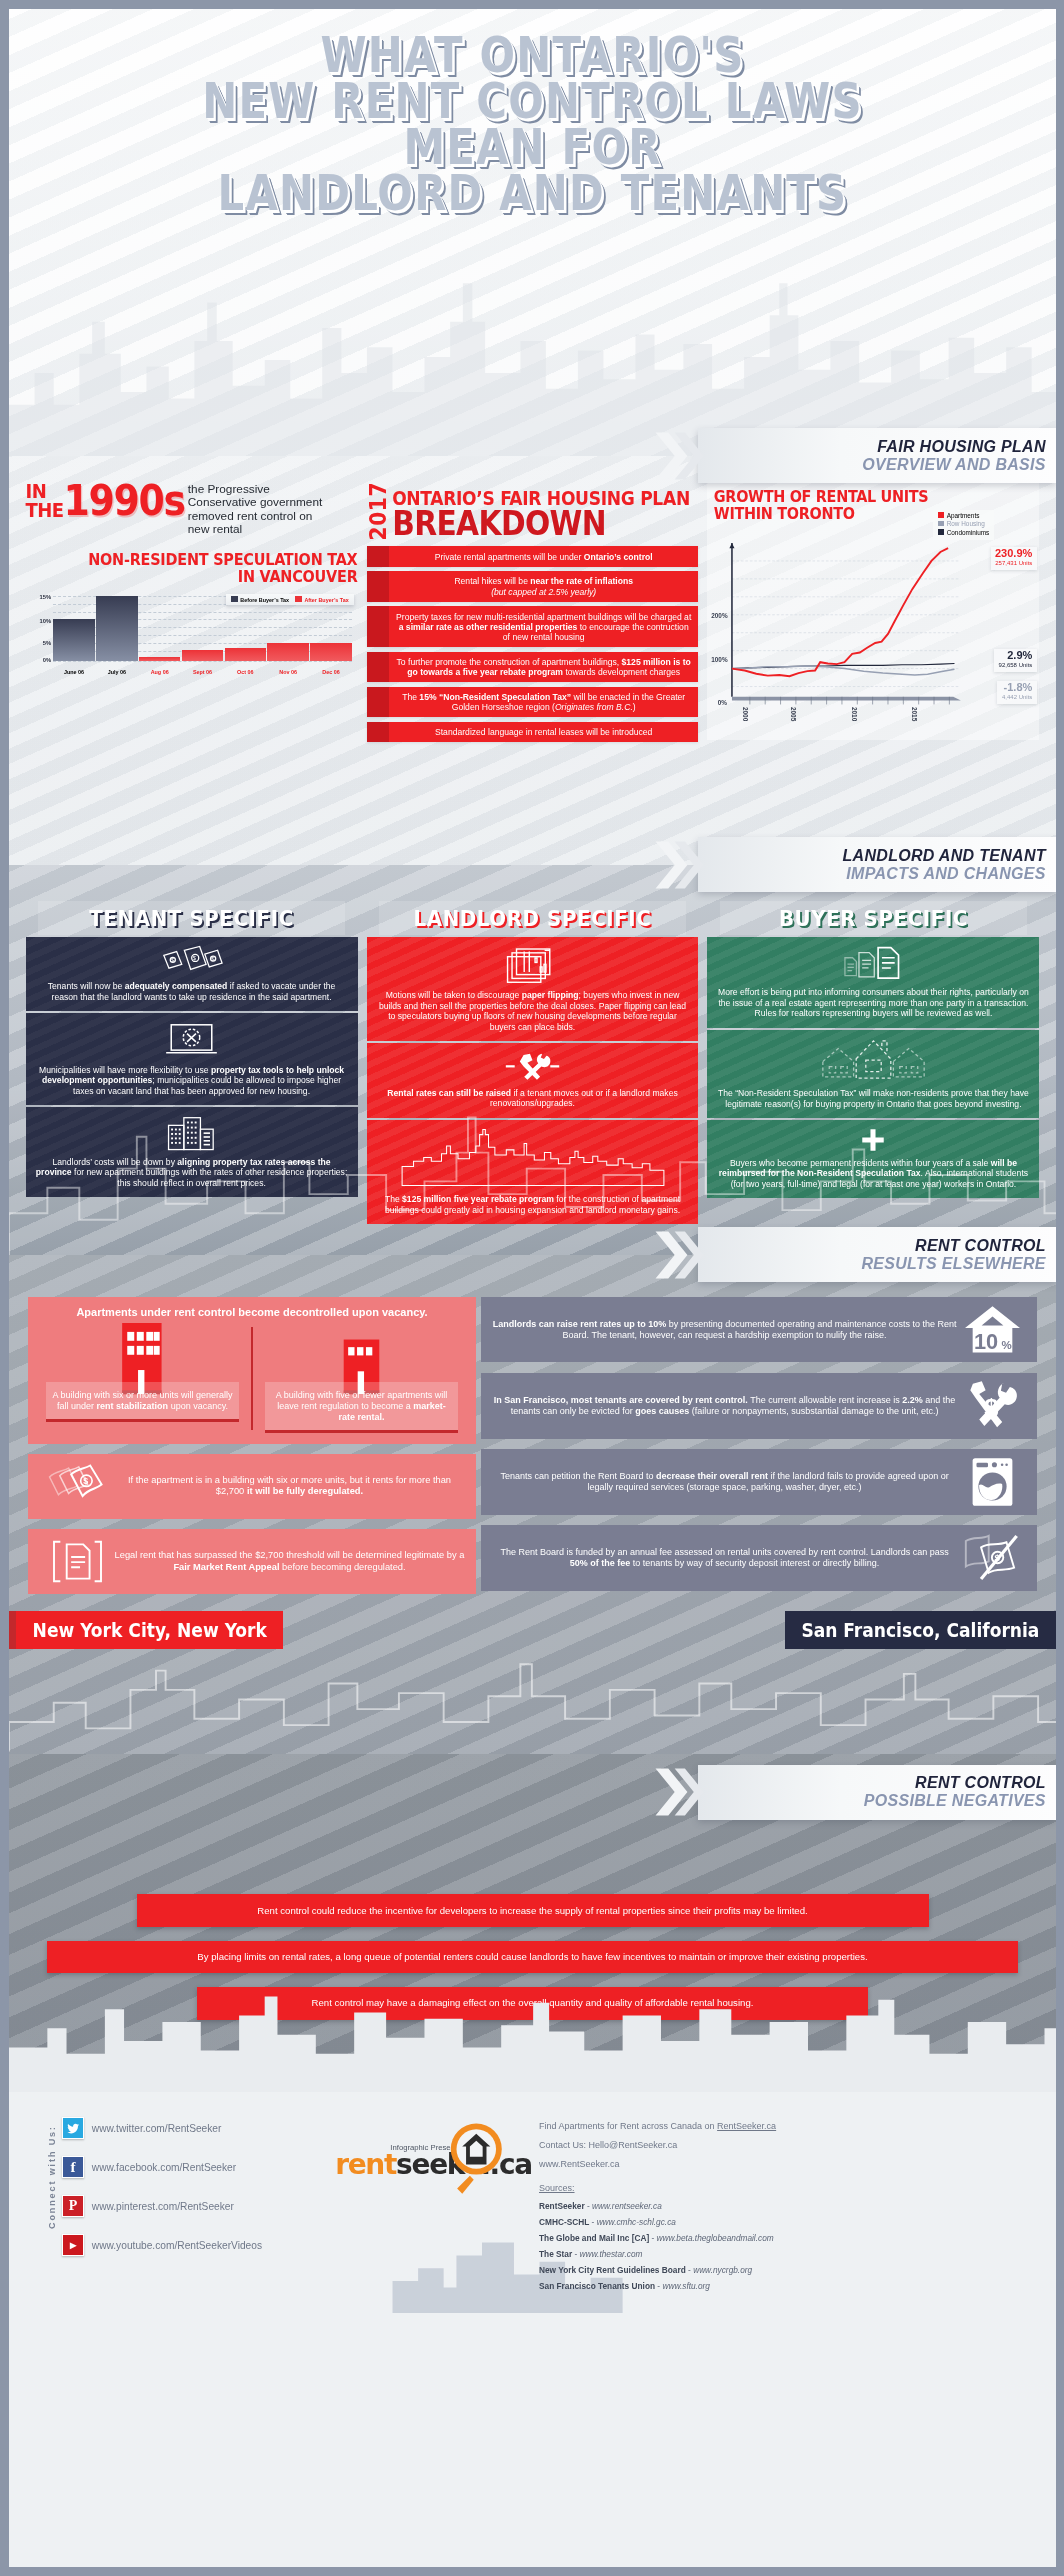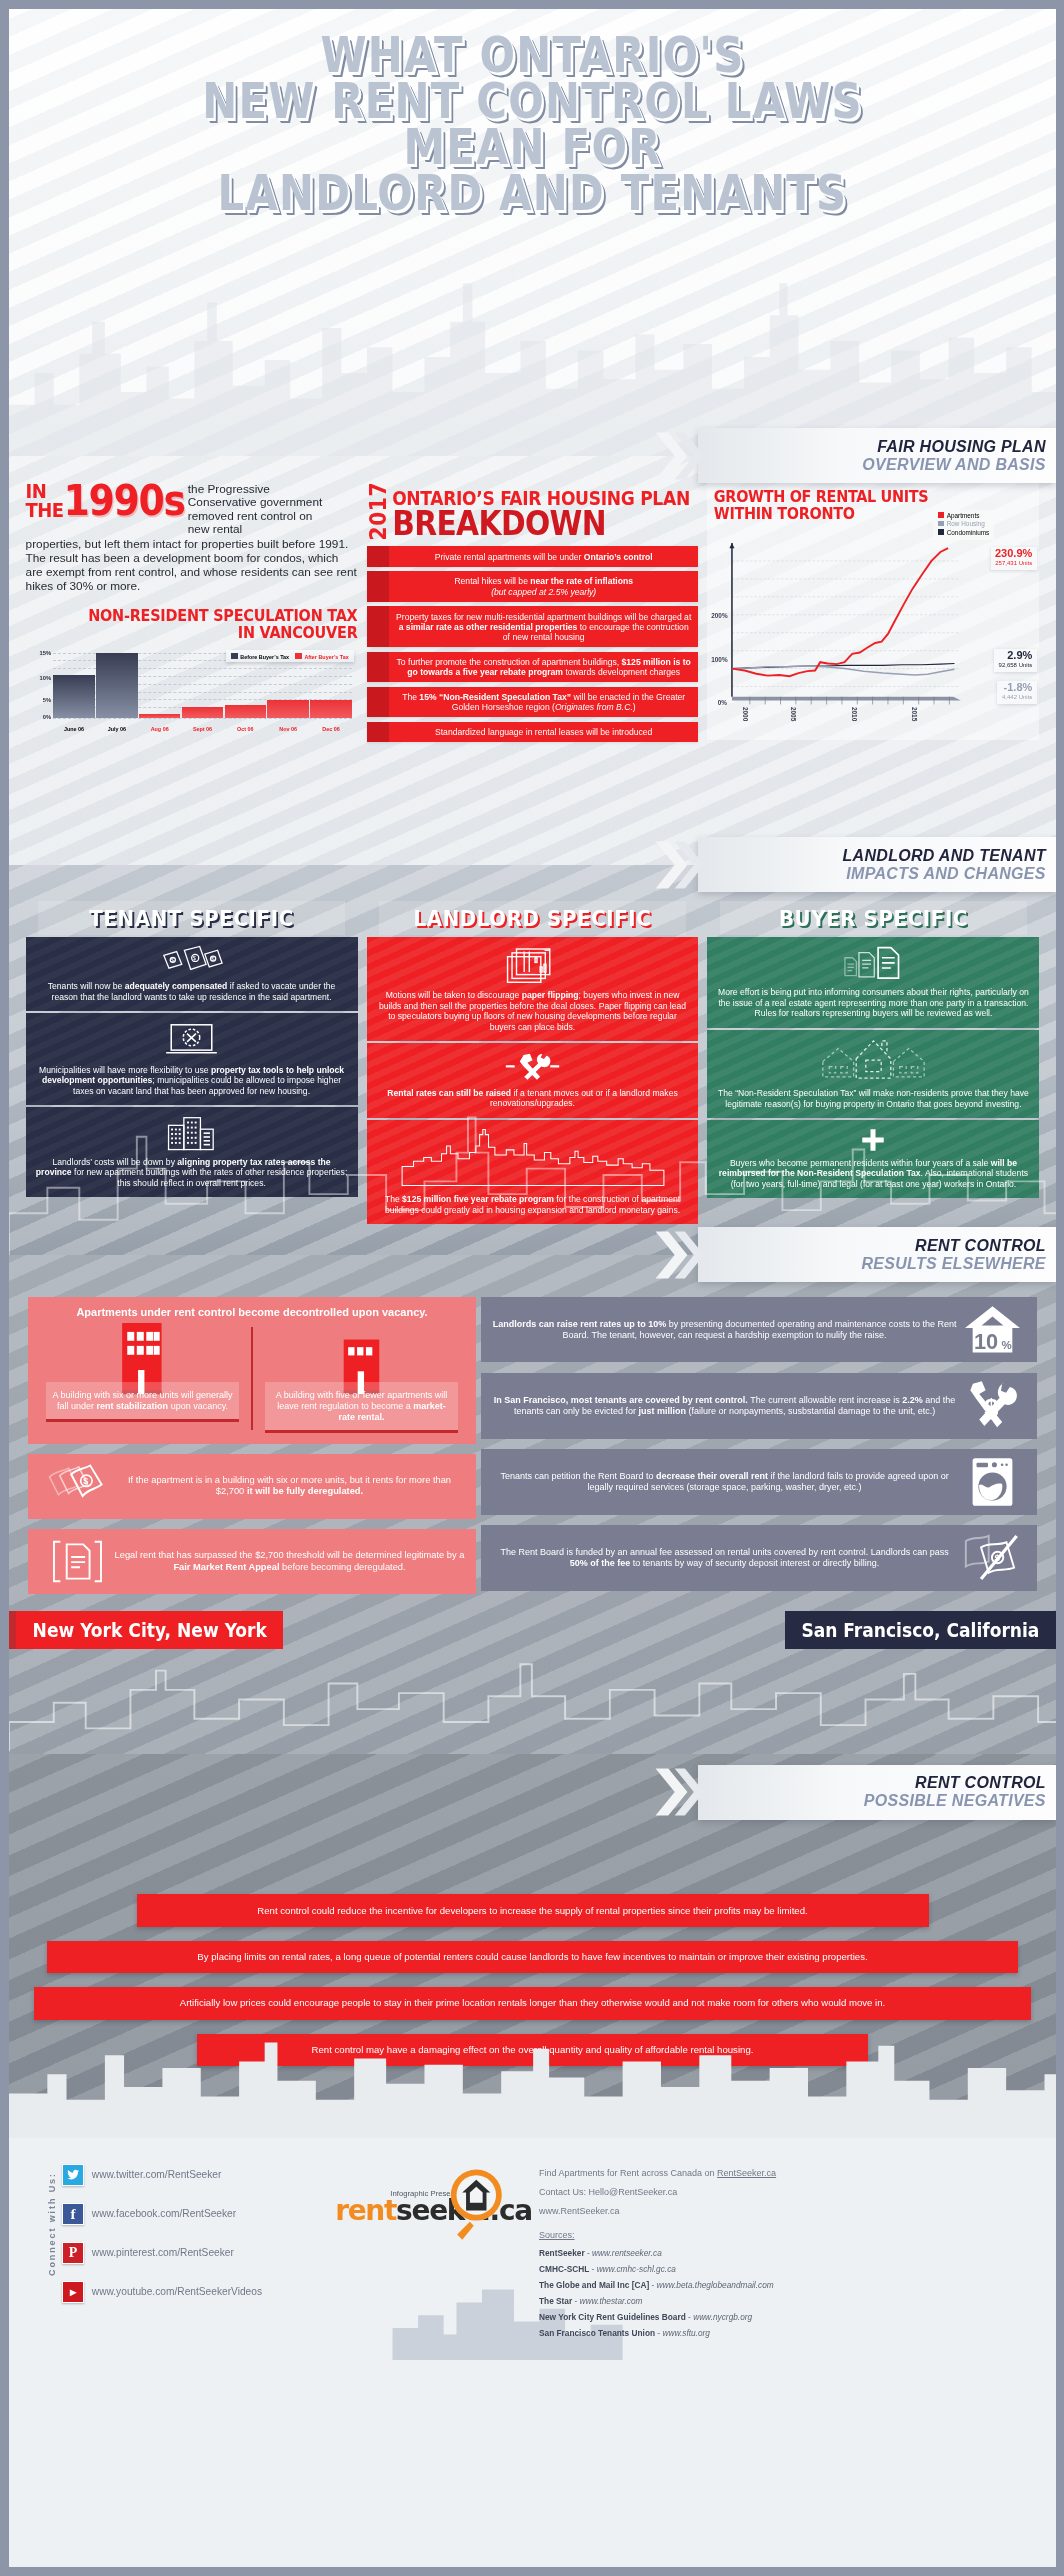--- a/index.html
+++ b/index.html
@@ -344,21 +344,20 @@
 
     <div class="cols3">
 
       <div class="col">
         <div class="nineties">
           <span class="nineties-lead">
             <span class="nineties-in">IN</span>
             <span class="nineties-the">THE</span>
           </span><span class="nineties-year">1990s</span><span class="nineties-body">the Progressive Conservative government removed rent control on new rental</span>
         </div>
-        <div class="nineties-rest">properties, but left them intact for properties built before 1991. The result has been a development boom for condos, which are exempt from rent control, and whose residents can see rent hikes of 30% or more.</div>
 
         <div class="chart-title-red">
           <div>NON-RESIDENT SPECULATION TAX</div>
           <div>IN VANCOUVER</div>
         </div>
 
         <div class="van-chart">
           <div class="van-legend">
             <span><span class="sw" style="background:#373c52"></span><span>Before Buyer’s Tax</span></span>
             <span style="color:#ee2024"><span class="sw" style="background:#ec3237"></span><span>After Buyer’s Tax</span></span>
@@ -793,21 +792,21 @@
           <div class="ic">
             <svg width="55" height="50" viewBox="0 0 86 78">
               <path fill="#fff" d="M43,2 L86,36 L74,36 L74,74 L12,74 L12,36 L0,36 Z"></path>
               <path fill="#7a7d92" d="M43,18 L60,32 L26,32 Z"></path>
               <text x="14" y="68" fill="#7a7d92" font-size="34" font-weight="bold" font-family="Liberation Sans">10</text>
               <text x="57" y="68" fill="#7a7d92" font-size="18" font-weight="bold" font-family="Liberation Sans">%</text>
             </svg>
           </div>
         </div>
         <div class="sf-row">
-          <div class="tx"><b>In San Francisco, most tenants are covered by rent control.</b> The current allowable rent increase is <b>2.2%</b> and the tenants can only be evicted for <b>just million</b> (failure or nonpayments, susbstantial damage to the unit, etc.)</div>
+          <div class="tx"><b>In San Francisco, most tenants are covered by rent control.</b> The current allowable rent increase is <b>2.2%</b> and the tenants can only be evicted for <b>goes causes</b> (failure or nonpayments, susbstantial damage to the unit, etc.)</div>
           <div class="ic">
             <svg width="54" height="51" viewBox="0 0 84 80">
                 <g fill="#fff">
               <path d="M12,6 L26,2 L32,16 L22,22 L58,66 L50,74 L16,28 L8,16 Z"></path>
               <path d="M62,4 C52,8 48,20 54,28 L22,62 L30,72 L62,38 C70,42 80,36 81,26 C82,18 76,12 70,11 L64,20 L56,17 L58,6 Z"></path>
               </g>
               <text x="30" y="58" fill="#fff" font-size="40" font-weight="bold" font-family="Liberation Sans">$</text>
               </svg>
           </div>
         </div>
@@ -858,21 +857,20 @@
         <path fill="#f2f4f6" d="M4,2 L34,39 L4,76 L24,76 L54,39 L24,2 Z"></path>
         <path fill="#e6e9ed" d="M34,2 L64,39 L34,76 L50,76 L80,39 L50,2 Z"></path>
       </svg>
       <div class="b1">RENT CONTROL</div>
       <div class="b2">POSSIBLE NEGATIVES</div>
     </div>
 
     <div style="padding-top:70px;">
       <div class="neg-item" style="width:792px;">Rent control could reduce the incentive for developers to increase the supply of rental properties since their profits may be limited.</div>
       <div class="neg-item" style="width:971px;">By placing limits on rental rates, a long queue of potential renters could cause landlords to have few incentives to maintain or improve their existing properties.</div>
-      <div class="neg-item" style="width:997px;">Artificially low prices could encourage people to stay in their prime location rentals longer than they otherwise would and not make room for others who would move in.</div>
       <div class="neg-item" style="width:671px;">Rent control may have a damaging effect on the overall quantity and quality of affordable rental housing.</div>
     </div>
 
     <svg style="position:absolute;left:0;bottom:0;width:100%;height:121px;" viewBox="0 0 1638 190" preserveAspectRatio="none">
       <path fill="#e9ecef" d="M0,190 L0,120 L60,120 L60,90 L90,90 L90,130 L150,130 L150,60 L180,60 L180,110 L240,110 L240,80 L300,80 L300,125 L360,125 L360,70 L400,70 L400,40 L420,40 L420,100 L480,100 L480,130 L540,130 L540,65 L590,65 L590,105 L650,105 L650,75 L710,75 L710,120 L770,120 L770,85 L820,85 L820,50 L845,50 L845,95 L900,95 L900,125 L960,125 L960,70 L1020,70 L1020,110 L1080,110 L1080,60 L1130,60 L1130,100 L1190,100 L1190,80 L1250,80 L1250,125 L1310,125 L1310,70 L1360,70 L1360,45 L1385,45 L1385,100 L1440,100 L1440,130 L1500,130 L1500,80 L1560,80 L1560,115 L1620,115 L1620,90 L1638,90 L1638,190 Z"></path>
     </svg>
   </div>
 
   <div class="footer">
     <svg style="position:absolute;left:0;bottom:0;width:100%;height:96px;opacity:0.55;" viewBox="0 0 1638 150" preserveAspectRatio="none">

